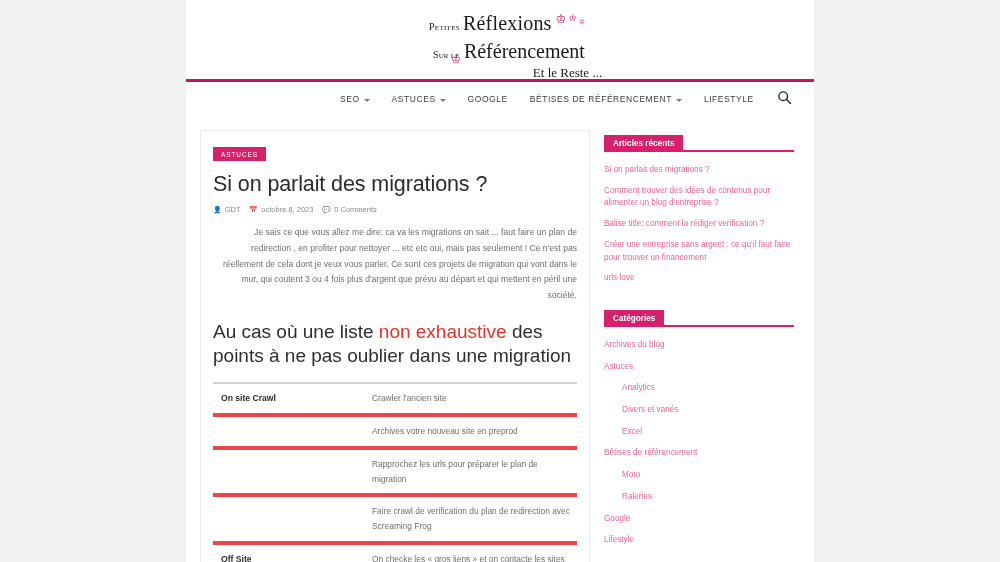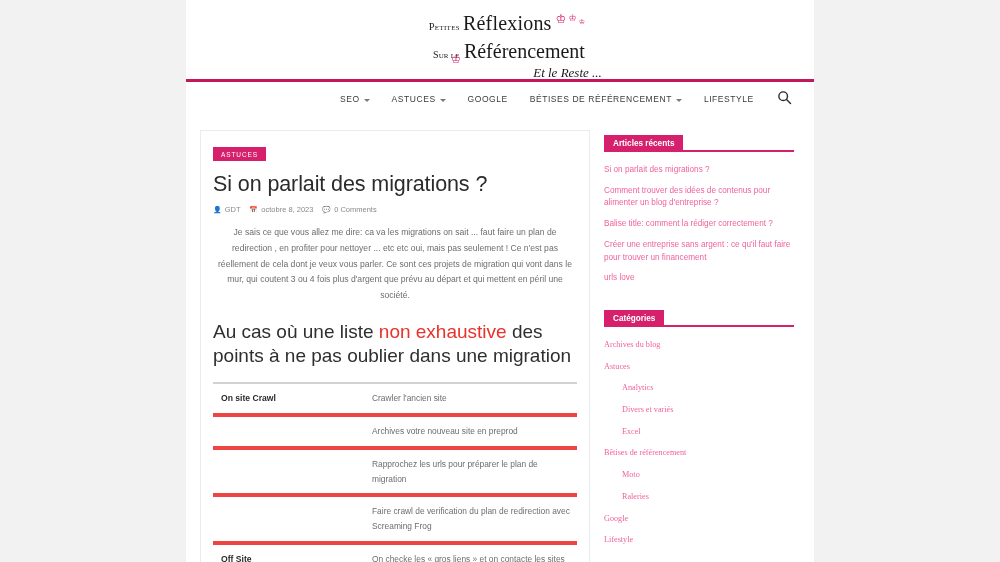--- a/index.html
+++ b/index.html
@@ -63,21 +63,20 @@
     font-variant: small-caps;
   }
   .logo-line2 .big {
     font-family: "Liberation Serif", serif;
     font-size: 20px;
   }
   .logo-line3 {
     display: block;
     margin-top: 2px;
     font-family: "Liberation Serif", serif;
-    font-style: italic;
     font-size: 13px;
     padding-left: 135px;
   }
   .bfly {
     color: #d6206b;
     font-size: 10px;
     line-height: 1;
     display: inline-block;
   }
   .bfly.b1 { font-size: 12px; position: relative; top: -7px; left: 4px;}
@@ -180,21 +179,21 @@
     color: #8a8a8a;
     margin-bottom: 11px;
   }
   .post-meta span.mi { display: inline-flex; align-items: center; gap: 3px; }
   .mi-ico { font-size: 7px; color: #8f8f8f; line-height: 1; }
   .post-body {
     font-size: 8.6px;
     line-height: 1.82;
     color: #6d6d6d;
     margin: 0 0 16px 0;
-    text-align: center;
+    text-align: right;
   }
   .post-h2 {
     font-size: 19px;
     font-weight: 400;
     color: #2f2f2f;
     line-height: 1.28;
     margin: 0 0 14px 0;
   }
   .post-h2 .hl { color: #e8322a; }
 
@@ -246,21 +245,21 @@
     background: #d6206b;
   }
   .widget ul { list-style: none; margin: 0; padding: 0; }
   .widget li {
     font-size: 8.2px;
     line-height: 1.55;
     color: #f0629b;
     margin-bottom: 8px;
     cursor: pointer;
   }
-  .cat-list li { margin-bottom: 9px; font-family: Liberation Serif, serif; }
+  .cat-list li { margin-bottom: 9px; }
   .cat-list li.sub { padding-left: 18px; }
 </style>
 </head>
 <body>
 
 <div class="page-wrap">
 
   <div class="site-header">
     <div class="logo-block">
       <span class="logo-line1">
@@ -361,21 +360,21 @@
     <div class="side-col">
 
       <div class="widget">
         <div class="widget-head">
           <span class="widget-title">Articles récents</span>
           <div class="widget-rule"></div>
         </div>
         <ul>
           <li>Si on parlait des migrations ?</li>
           <li>Comment trouver des idées de contenus pour alimenter un blog d'entreprise ?</li>
-          <li>Balise title: comment la rédiger correctement ?</li>
+          <li>Balise title: comment la rédiger verification ?</li>
           <li>Créer une entreprise sans argent : ce qu'il faut faire pour trouver un financement</li>
           <li>urls love</li>
         </ul>
       </div>
 
       <div class="widget">
         <div class="widget-head">
           <span class="widget-title">Catégories</span>
           <div class="widget-rule"></div>
         </div>

